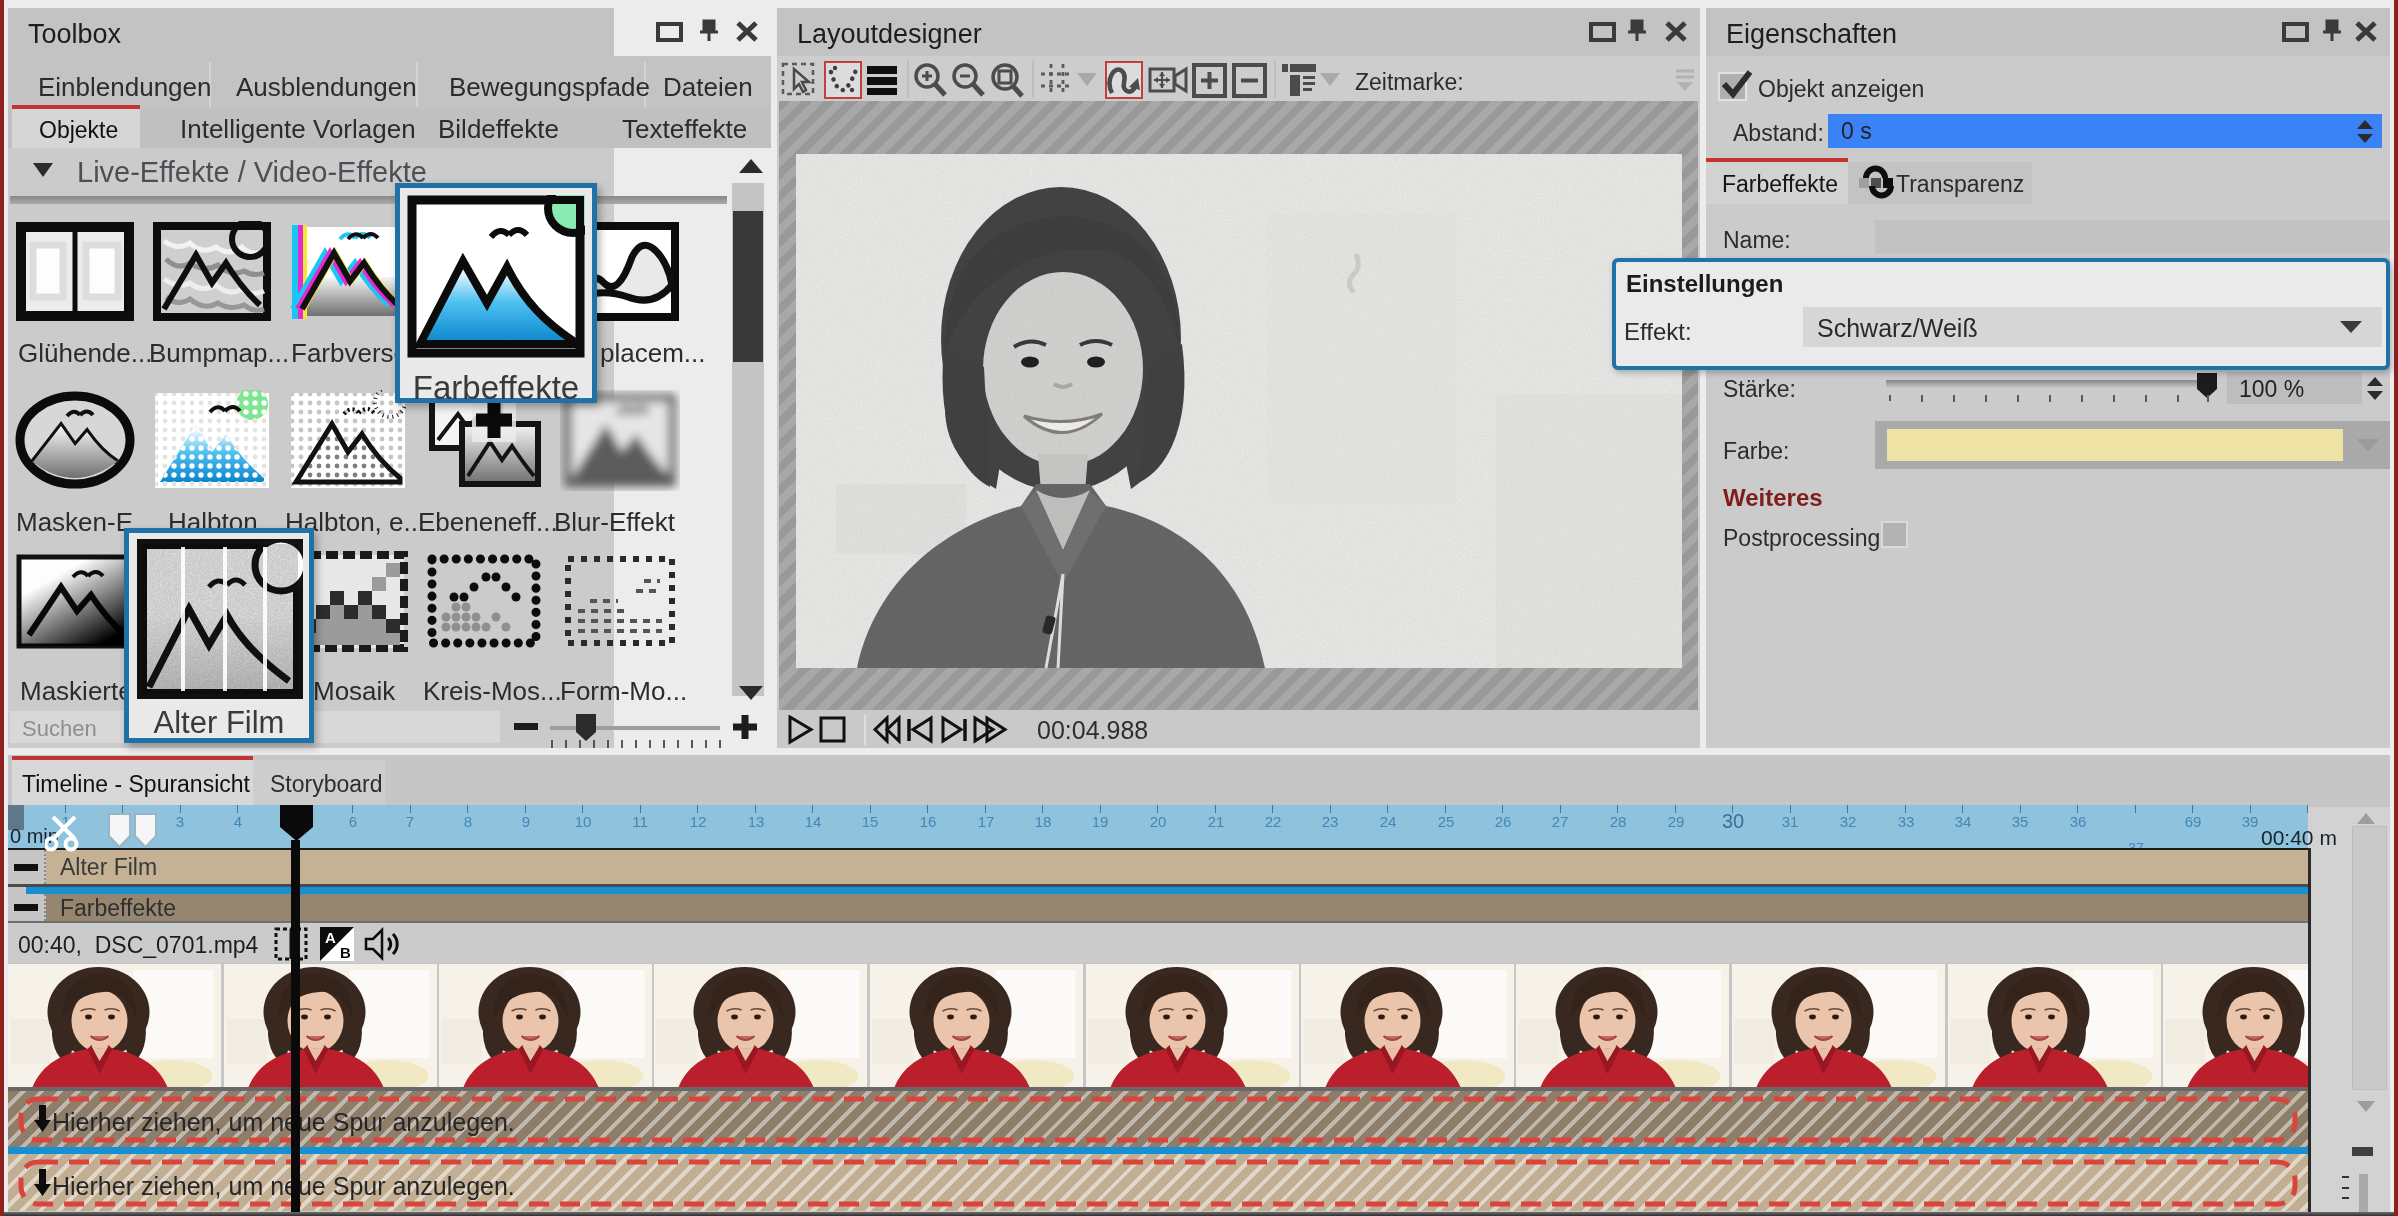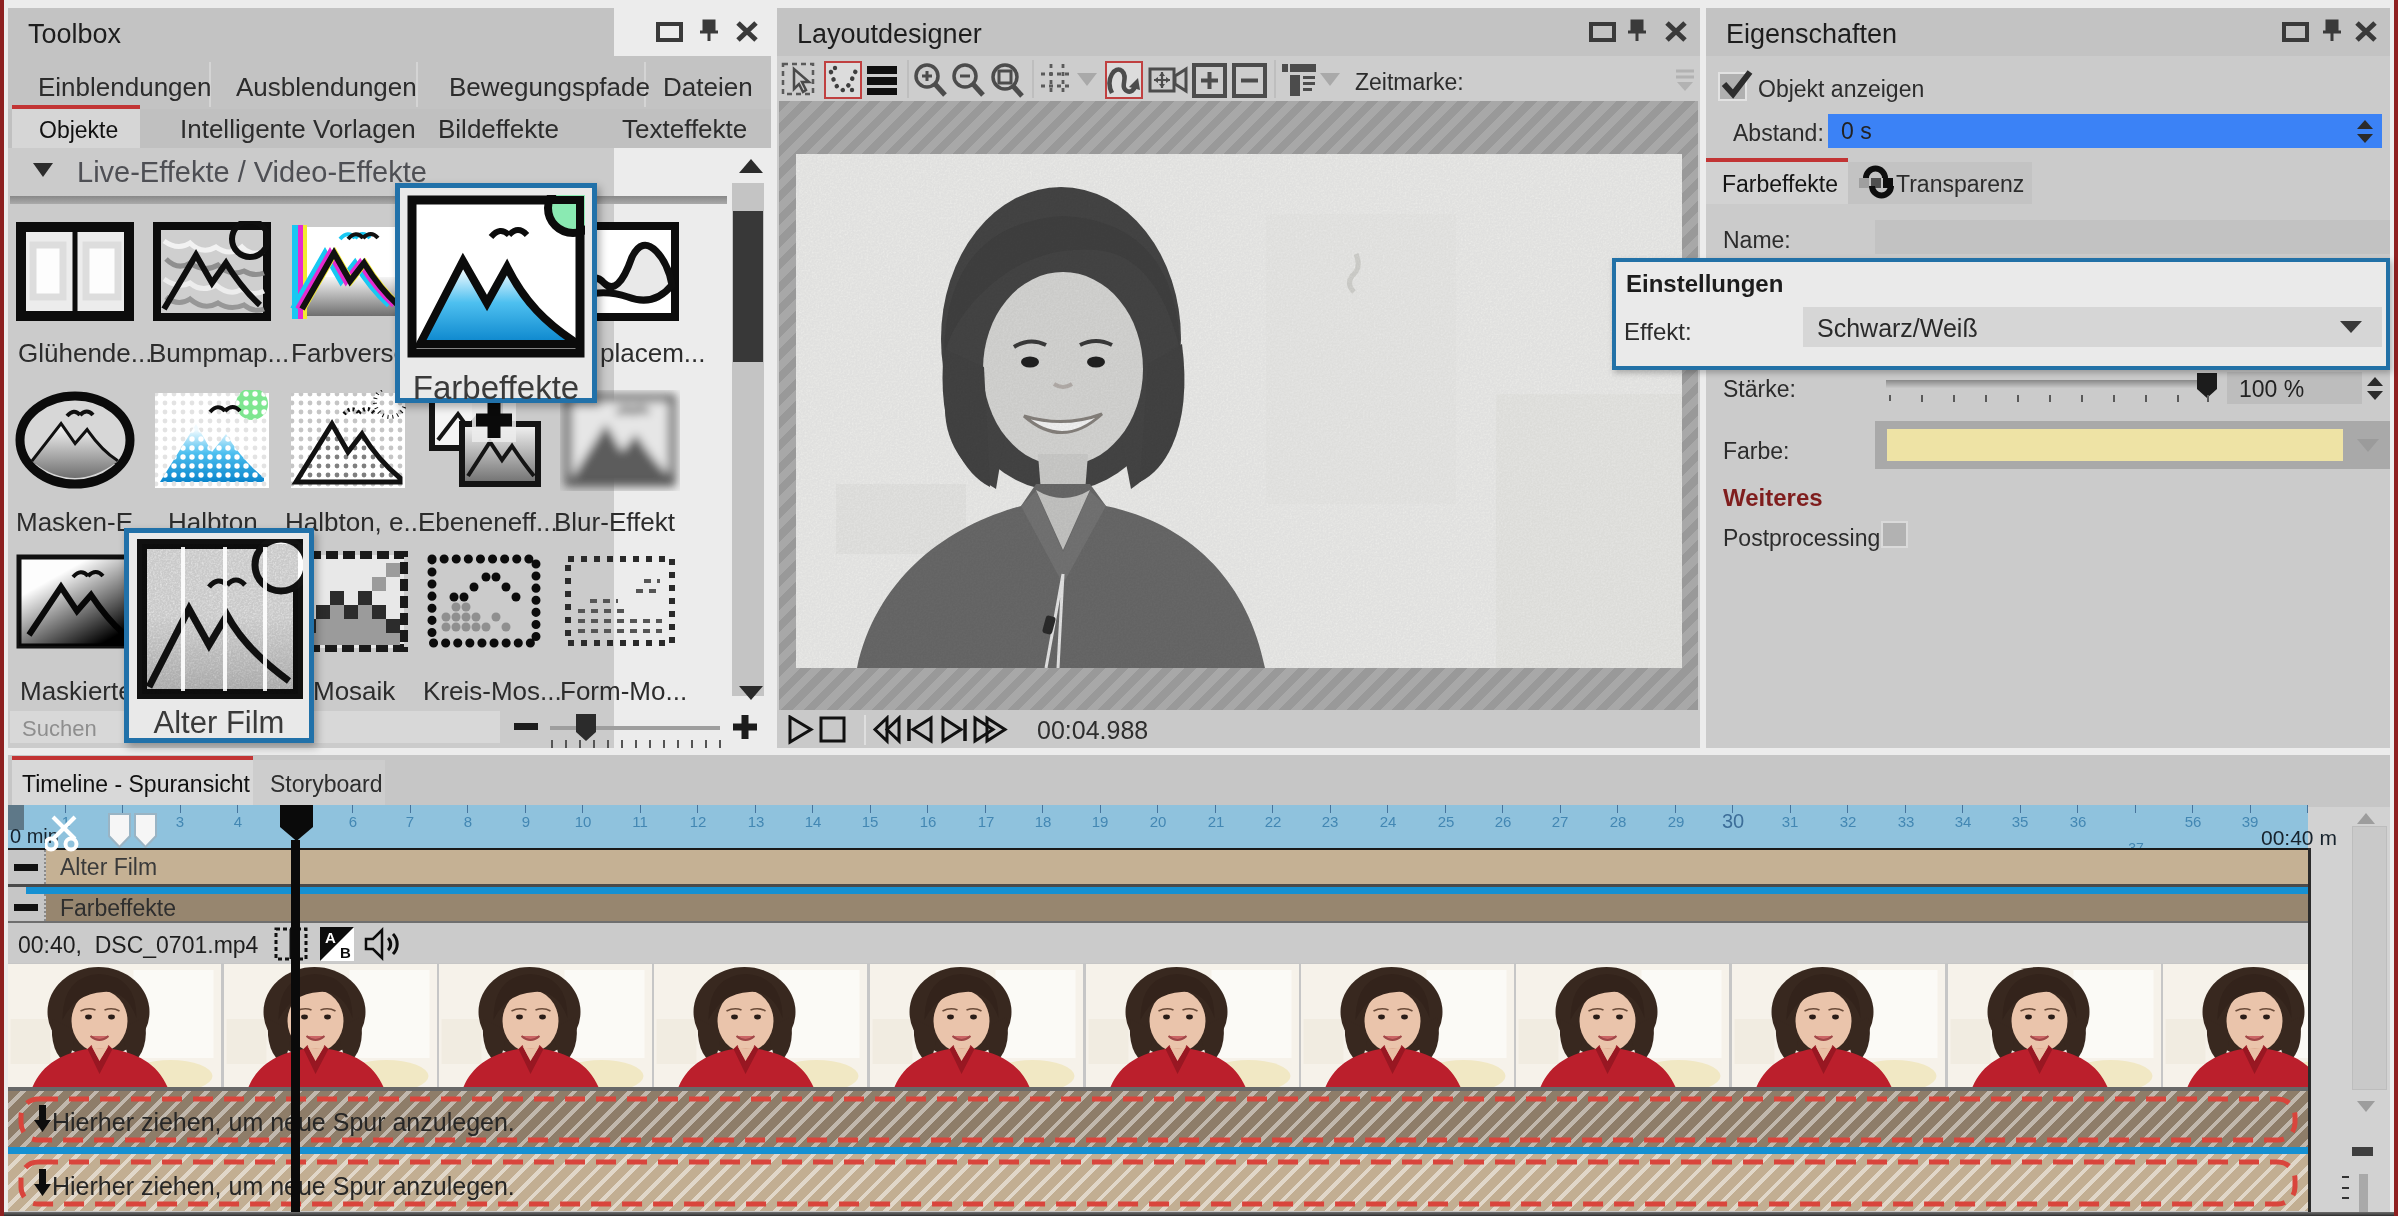--- a/index.html
+++ b/index.html
@@ -601,21 +601,21 @@
   <div class="a" style="left:1585px;top:58px;width:50px;text-align:center;font-size:15px;color:#4387b3;">28</div>
   <div class="a" style="left:1643px;top:58px;width:50px;text-align:center;font-size:15px;color:#4387b3;">29</div>
   <div class="a" style="left:1695px;top:55px;width:60px;text-align:center;font-size:20px;color:#3d6e99;">30</div>
   <div class="a" style="left:1757px;top:58px;width:50px;text-align:center;font-size:15px;color:#4387b3;">31</div>
   <div class="a" style="left:1815px;top:58px;width:50px;text-align:center;font-size:15px;color:#4387b3;">32</div>
   <div class="a" style="left:1873px;top:58px;width:50px;text-align:center;font-size:15px;color:#4387b3;">33</div>
   <div class="a" style="left:1930px;top:58px;width:50px;text-align:center;font-size:15px;color:#4387b3;">34</div>
   <div class="a" style="left:1987px;top:58px;width:50px;text-align:center;font-size:15px;color:#4387b3;">35</div>
   <div class="a" style="left:2045px;top:58px;width:50px;text-align:center;font-size:15px;color:#4387b3;">36</div>
   <div class="a" style="left:2103px;top:58px;width:50px;text-align:center;font-size:14px;color:#4387b3;margin-top:27px;">37</div>
-  <div class="a" style="left:2160px;top:58px;width:50px;text-align:center;font-size:15px;color:#4387b3;">56</div>
+  <div class="a" style="left:2160px;top:58px;width:50px;text-align:center;font-size:15px;color:#4387b3;">69</div>
   <div class="a" style="left:2217px;top:58px;width:50px;text-align:center;font-size:15px;color:#4387b3;">39</div>
   <div class="a" style="left:2px;top:70px;font-size:20px;color:#16222c;">0 min</div>
   <div class="a" style="left:2253px;top:71px;font-size:21px;color:#16222c;z-index:6;">00:40 m</div>
   <svg class="a" style="left:37px;top:60px;z-index:5;" width="46" height="38">
     <g stroke="#fff" stroke-width="4" fill="none">
       <line x1="8" y1="2" x2="30" y2="24"></line>
           <line x1="30" y1="2" x2="8" y2="24"></line>
       <circle cx="6" cy="29" r="5.5"></circle>
           <circle cx="26" cy="29" r="5.5"></circle>
     </g>
@@ -750,21 +750,21 @@
   <div class="a" style="left:2334px;top:421px;width:7px;height:2px;background:#333;"></div>
   <div class="a" style="left:2334px;top:432px;width:7px;height:2px;background:#333;"></div>
   <div class="a" style="left:2334px;top:442px;width:7px;height:2px;background:#333;"></div>
 
   <svg class="a" style="left:272px;top:50px;z-index:40;" width="34" height="37">
         <polygon points="0,0 33,0 33,22 16.5,36 0,22" fill="#0a0a0a"></polygon>
       </svg>
   <div class="a" style="left:283px;top:85px;width:9px;height:372px;background:#0a0a0a;z-index:40;"></div>
 </div>
 
-<div class="a" id="einst" style="left:1612px;top:258px;width:778px;height:112px;box-sizing:border-box;border:4px solid #2271a7;border-radius:0;background:#eaeaea;box-shadow:2px 3px 6px rgba(0,0,0,0.25);">
+<div class="a" id="einst" style="left:1612px;top:258px;width:778px;height:112px;box-sizing:border-box;border:4px solid #2271a7;border-radius:6px;background:#eaeaea;box-shadow:2px 3px 6px rgba(0,0,0,0.25);">
   <div class="a" style="left:10px;top:8px;font-size:24px;font-weight:bold;color:#1c1c1c;">Einstellungen</div>
   <div class="a" style="left:8px;top:56px;font-size:24px;color:#2c2c2c;">Effekt:</div>
   <div class="a" style="left:187px;top:45px;width:579px;height:40px;background:#d6d6d6;text-decoration:underline;">
     <div class="a" style="left:14px;top:7px;font-size:25px;color:#2a2a2a;">Schwarz/Weiß</div>
     <svg class="a" style="right:20px;top:14px;" width="22" height="14">
           <polygon points="0,0 22,0 11,12" fill="#3a3a3a"></polygon>
         </svg>
   </div>
 </div>
 </div>

